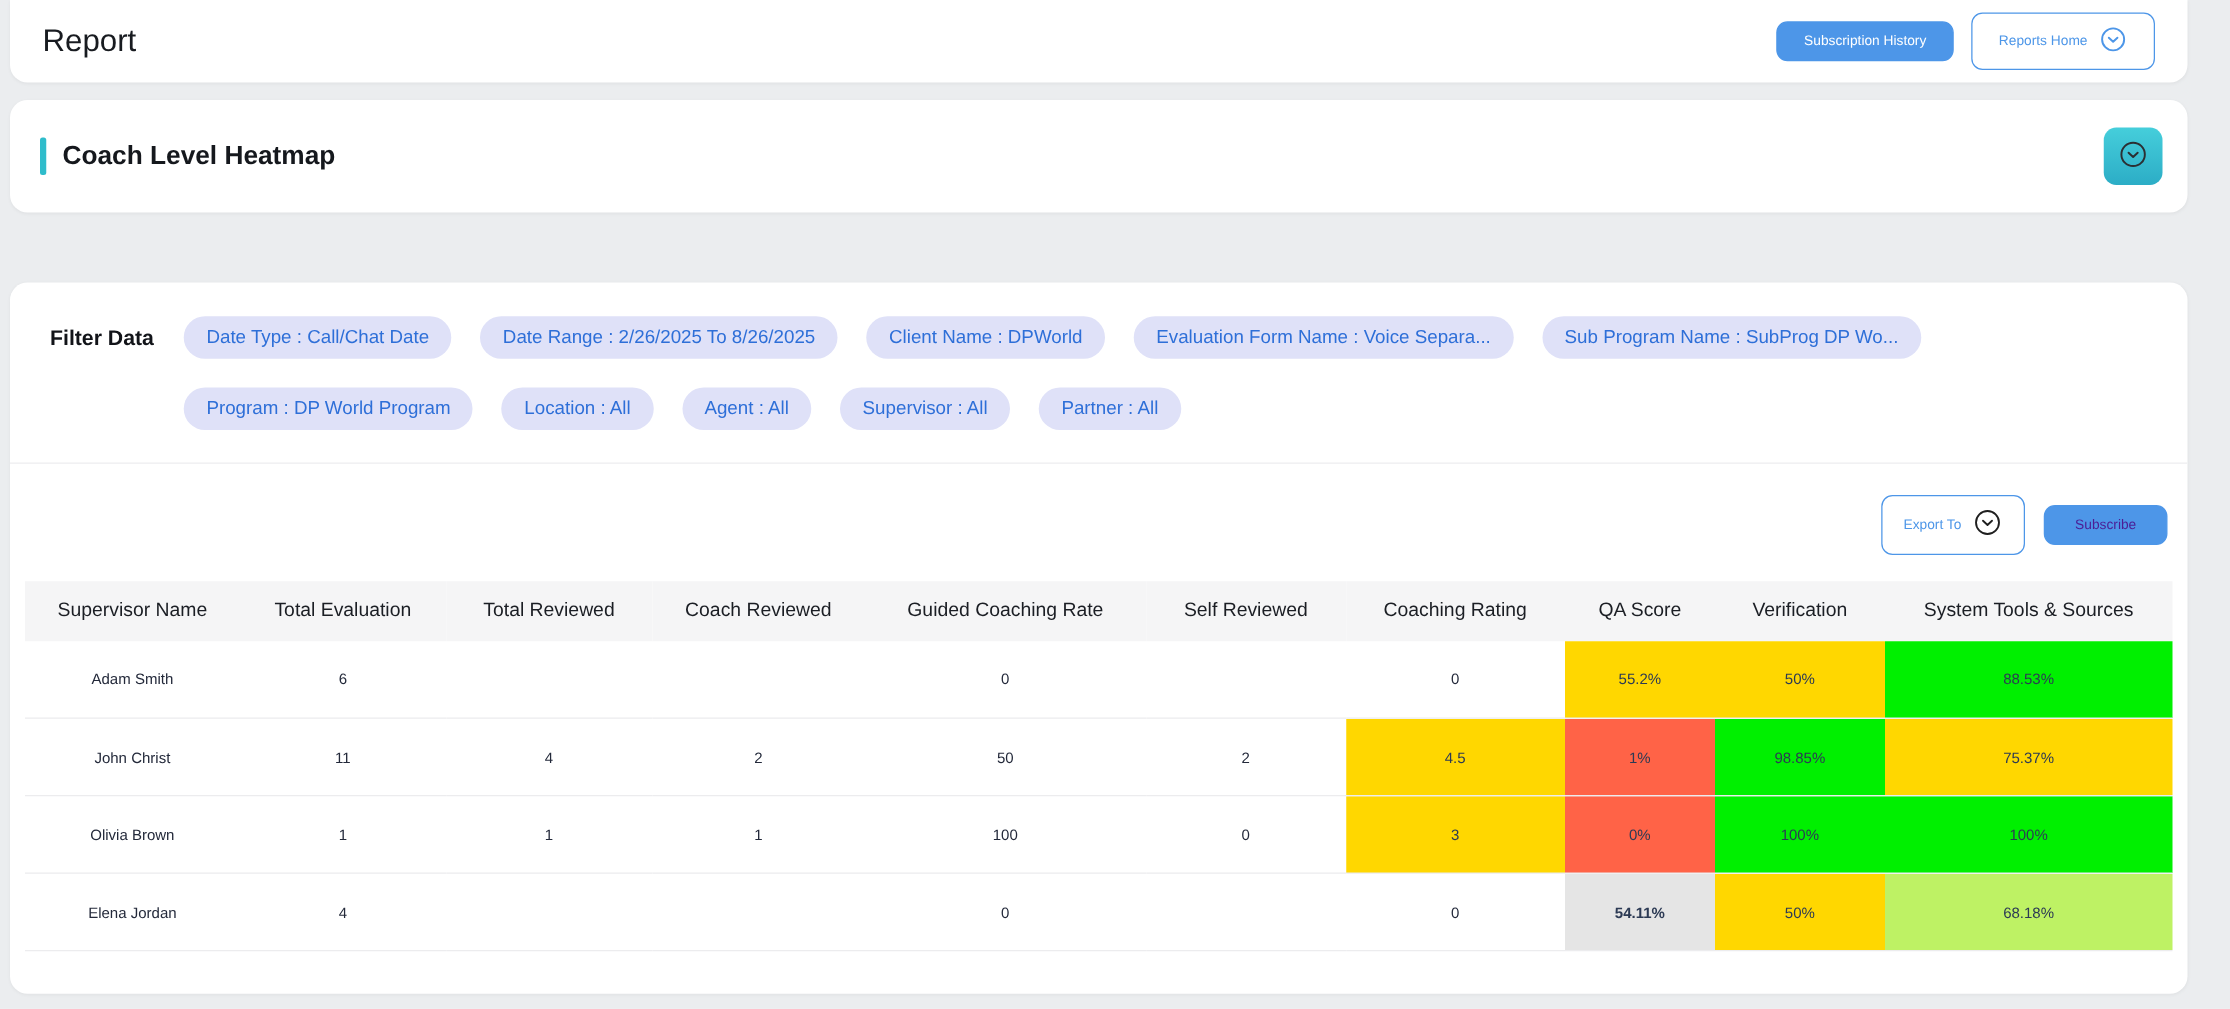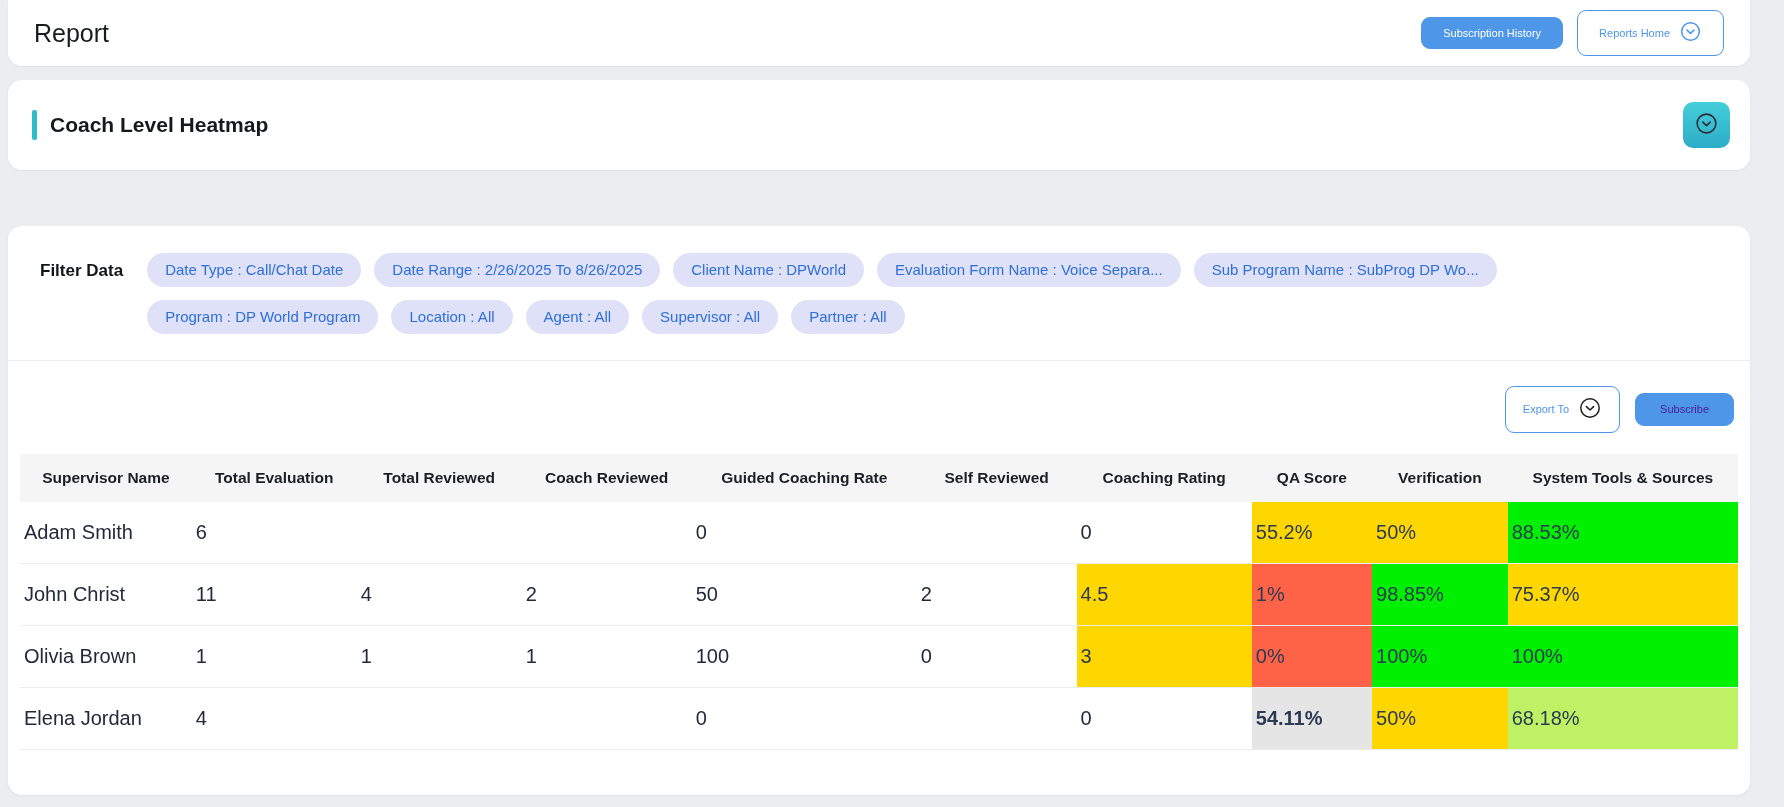--- a/index.html
+++ b/index.html
@@ -49,45 +49,45 @@
     cursor: pointer;
   }
   
   .main-card { height: 569px; overflow: hidden; border-radius: 14px; }
   .filter-section {
     display: flex; align-items: flex-start; gap: 24px;
     padding: 27px 32px 26px 32px;
     border-bottom: 1px solid #ededef;
   }
   .filter-label { font-size: 17px; font-weight: 700; color: #121419; padding-top: 8px; }
-  .chips { display: flex; flex-wrap: wrap; gap: 13px; max-width: 1400px; }
+  .chips { display: flex; flex-wrap: wrap; gap: 23px; max-width: 1400px; }
   .chip {
     background: #dfe1f8; color: #2e6fd8;
     font-size: 15px; line-height: 1.2;
     padding: 8px 18px; border-radius: 999px;
     white-space: nowrap; cursor: pointer;
   }
   .toolbar {
     display: flex; justify-content: flex-end; align-items: center; gap: 15px;
     padding: 25px 16px 21px 16px;
   }
   .export-btn { color: #4d96e8; border-color: #4d96e8; background: #fff; padding: 9px 17px; }
   .export-btn .chev { color: #1f1f1f; }
   .subscribe-btn { background: #4d96e8; color: #4c1d95; padding: 9px 24px; }
   
   .table-wrap { margin: 0 12px; }
   table { width: 100%; border-collapse: collapse; table-layout: fixed; }
   thead th {
     background: #f5f5f6; height: 48px;
-    font-size: 15.5px; font-weight: 700; color: #1b1e24;
+    font-size: 15.5px; font-weight: 400; color: #1b1e24;
     text-align: center; padding: 0 4px;
   }
   tbody td {
-    height: 62px; text-align: left; vertical-align: middle;
-    font-size: 20px; color: #23293a;
+    height: 62px; text-align: center; vertical-align: middle;
+    font-size: 12px; color: #23293a;
     border-bottom: 1px solid #ececee;
     padding: 0 4px; overflow: hidden;
   }
   tbody td.heat { color: #2c3a54; }
 </style>
 </head>
 <body>
 
 <div class="page">
 

